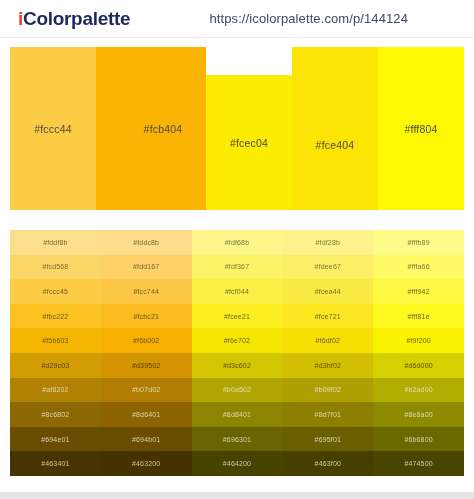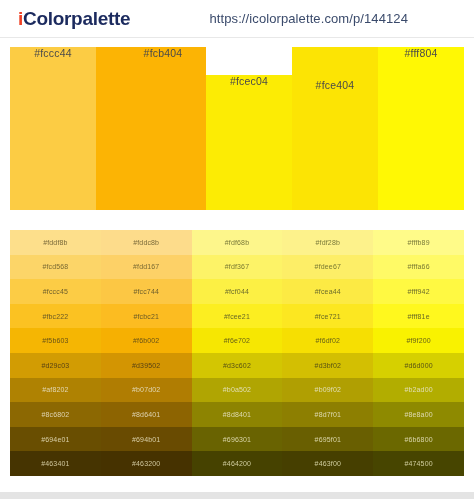--- a/index.html
+++ b/index.html
@@ -47,20 +47,21 @@
   
   .palette-band {
     margin: 9px 10px 0 10px;
     height: 163px;
     display: flex;
     overflow: hidden;
   }
   .palette-swatch {
     flex: 1 1 0;
     display: flex;
+    align-items: center;
     justify-content: center;
     position: relative;
   }
   .palette-label {
     font-size: 10.5px;
     color: #4a4a4a;
     letter-spacing: 0.2px;
     white-space: nowrap;
   }
 

